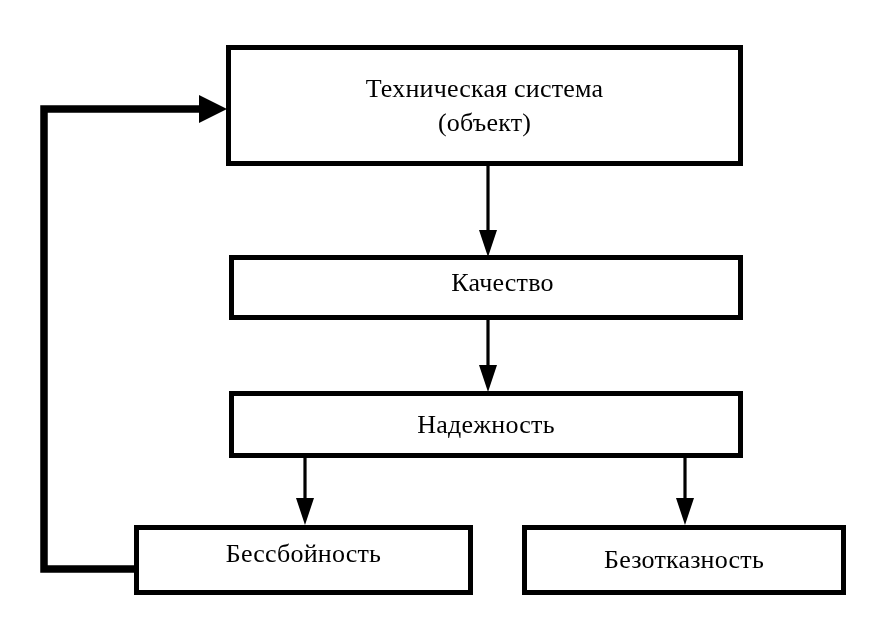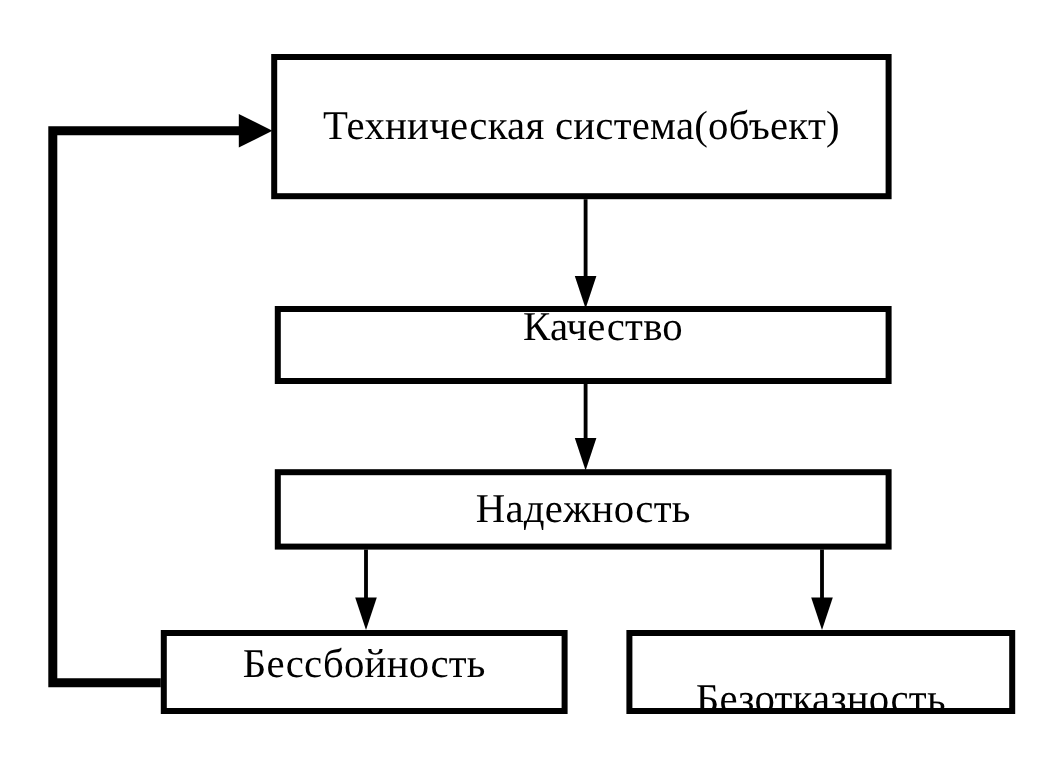--- a/index.html
+++ b/index.html
@@ -49,27 +49,27 @@
     stroke-linecap: butt;
     stroke-linejoin: miter;
   }
   .feedback-head {
     fill: #000000;
     stroke: none;
   }
   .node-label {
     position: absolute;
     display: flex;
-    flex-direction: row;
+    flex-direction: column;
     align-items: center;
     justify-content: center;
     text-align: center;
     color: #000000;
     font-family: "Liberation Serif", "DejaVu Serif", serif;
-    font-size: 34px;
+    font-size: 26px;
     line-height: 1.28;
     font-weight: 400;
     letter-spacing: 0.2px;
     pointer-events: none;
     box-sizing: border-box;
   }
   .node-label .line {
     display: block;
     white-space: nowrap;
   }
@@ -116,29 +116,29 @@
       <polygon class="feedback-head" points="227,109 199,95 199,123"></polygon>
     </g>
 
   </svg>
 
   <div class="node-label" style="left:226px; top:45px; width:517px; height:121px;">
     <span class="line">Техническая система</span>
     <span class="line">(объект)</span>
   </div>
 
-  <div class="node-label" style="left:229px; top:240px; width:514px; height:65px;padding-left:33px;">
+  <div class="node-label" style="left:229px; top:250px; width:514px; height:65px;padding-left:33px;">
     <span class="line">Качество</span>
   </div>
 
   <div class="node-label" style="left:229px; top:391px; width:514px; height:67px;border-radius:28px;">
     <span class="line">Надежность</span>
   </div>
 
   <div class="node-label" style="left:134px; top:525px; width:339px; height:58px;">
     <span class="line">Бессбойность</span>
   </div>
 
-  <div class="node-label" style="left:522px; top:525px; width:324px; height:70px;margin-top:23px;">
+  <div class="node-label" style="left:522px; top:525px; width:324px; height:70px;">
     <span class="line">Безотказность</span>
   </div>
 
 </div>
 
 </body></html>

